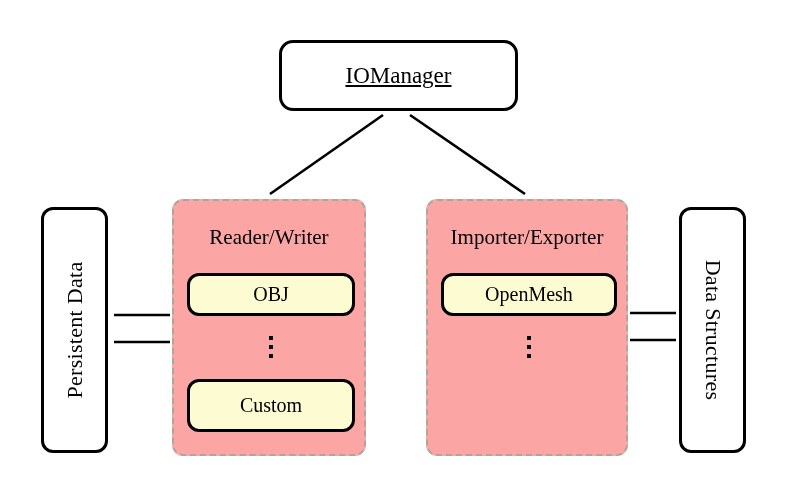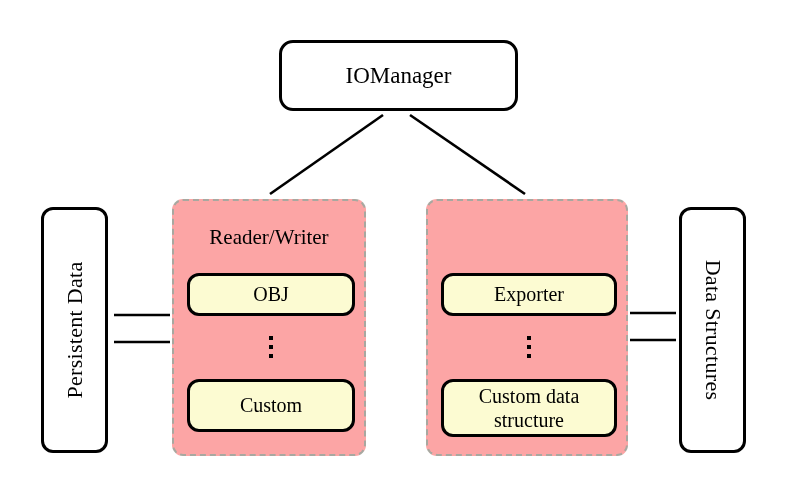--- a/index.html
+++ b/index.html
@@ -39,20 +39,21 @@
   }
 
   
   #io-manager {
     left: 279px;
     top: 40px;
     width: 239px;
     height: 71px;
     font-size: 23px;
     border-radius: 14px;
+    text-decoration: underline;
   }
 
   
   .side-box {
     position: absolute;
     box-sizing: border-box;
     border: 3px solid #000000;
     border-radius: 12px;
     background: #ffffff;
     overflow: hidden;
@@ -214,37 +215,32 @@
     </div>
 
     <div class="inner-box" id="box-custom-file-format">
       <span>
         <span>Custom</span><br>
       </span>
     </div>
   </div>
 
   <div class="panel" id="panel-importer-exporter">
+    <div class="panel-title">Importer/Exporter</div>
 
     <div class="inner-box" id="box-openmesh">
-      <span>Exporter</span>
+      <span>OpenMesh</span>
     </div>
 
     <div class="vdots" id="dots-importer-exporter">
       <i></i>
         <i></i>
         <i></i>
     </div>
 
-    <div class="inner-box" id="box-custom-data-structure">
-      <span>
-        <span>Custom data</span><br>
-        <span>structure</span>
-      </span>
-    </div>
   </div>
 
   <svg id="arrow-layer" viewBox="0 0 800 489" xmlns="http://www.w3.org/2000/svg">
     <defs>
       <marker id="ahead" markerWidth="9" markerHeight="9" refX="7.6" refY="3.2" orient="auto" markerUnits="strokeWidth">
         <path d="M0,0 L8,3.2 L0,6.4 L1.6,3.2 Z" fill="#000000"></path>
       </marker>
       <marker id="atail" markerWidth="9" markerHeight="9" refX="0.4" refY="3.2" orient="auto" markerUnits="strokeWidth">
         <path d="M8,0 L0,3.2 L8,6.4 L6.4,3.2 Z" fill="#000000"></path>
       </marker>

